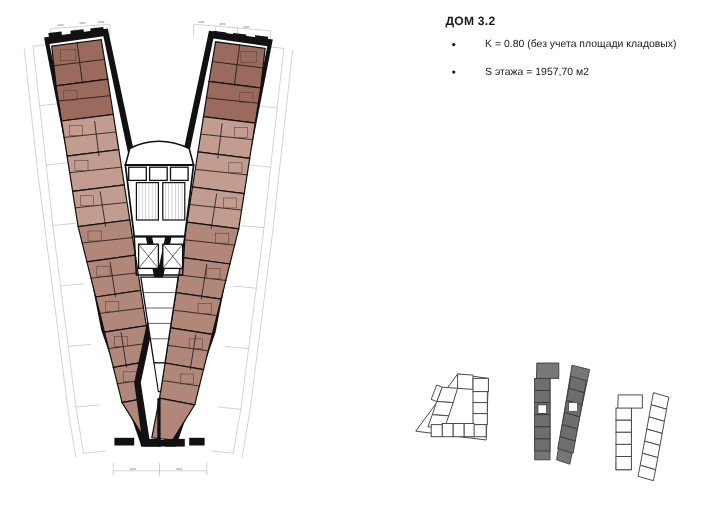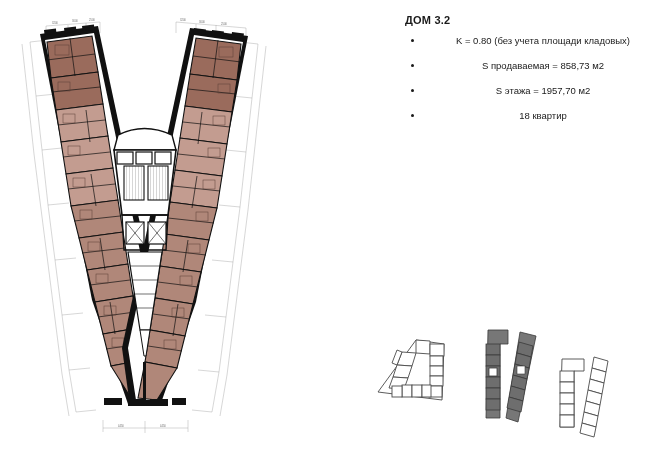--- a/index.html
+++ b/index.html
@@ -15,21 +15,21 @@
   #plan-svg{display:block;}
 
   
   #info{
     position:absolute;left:405px;top:14px;width:240px;
   }
   #info-title{
     font-size:11px;font-weight:bold;color:#1a1a1a;
     letter-spacing:.2px;margin:0 0 9px 0;
   }
-  ul.specs{list-style:none;margin:0;padding:0;text-align:center;}
+  ul.specs{list-style:none;margin:0;padding:0;}
   ul.specs li{
     position:relative;font-size:9.5px;color:#1a1a1a;
     line-height:12px;padding-left:36px;margin-bottom:13px;
     white-space:nowrap;
   }
   ul.specs li .bullet{
     position:absolute;left:6px;top:4px;width:3px;height:3px;
     background:#1a1a1a;border-radius:50%;
   }
 
@@ -298,29 +298,21 @@
 
   <div id="info">
     <div id="info-title">ДОМ 3.2</div>
     <ul class="specs">
       <li>
         <span class="bullet"></span>
         <span>K = 0.80 (без учета площади кладовых)</span>
       </li>
       <li>
         <span class="bullet"></span>
-        <span>S продаваемая = 858,73 м2</span>
-      </li>
-      <li>
-        <span class="bullet"></span>
         <span>S этажа = 1957,70 м2</span>
-      </li>
-      <li>
-        <span class="bullet"></span>
-        <span>18 квартир</span>
       </li>
     </ul>
   </div>
 
   <svg class="keydiag" id="key-site" width="80" height="78" viewBox="0 0 80 78">
     <g fill="#ffffff" stroke="#4a4a4a" stroke-width="0.9">
       <polygon points="44,10 72,14 70,70 6,62"></polygon>
       <polygon points="44,10 58,11 58,24 44,23"></polygon>
       <rect x="58" y="14" width="14" height="12"></rect>
       <rect x="58" y="26" width="13" height="10"></rect>

